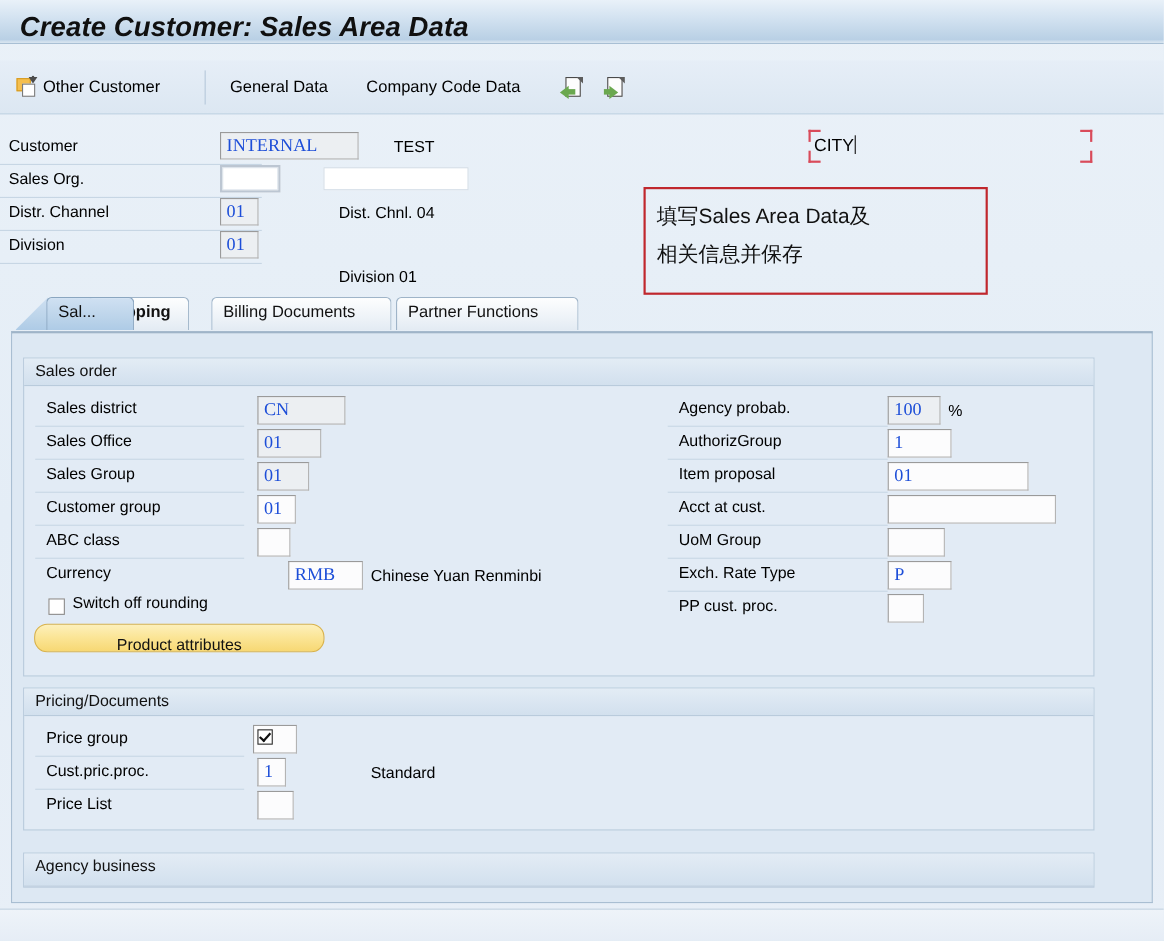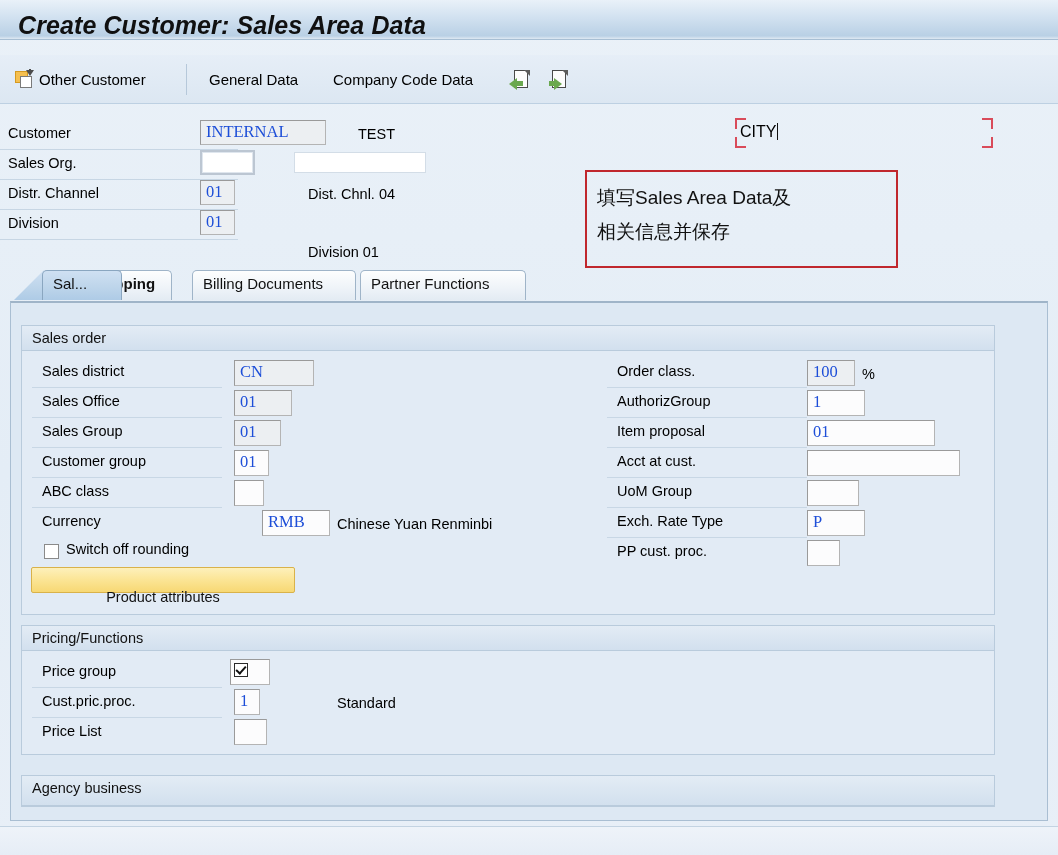--- a/index.html
+++ b/index.html
@@ -294,28 +294,28 @@
     width: 4px; height: 8px;
     border: solid #111;
     border-width: 0 2px 2px 0;
     transform: rotate(42deg);
   }
 
   .btn-gold {
     position: absolute;
     background: linear-gradient(180deg,#fdf0bb 0%,#fbe596 48%,#f7d874 100%);
     border: 1px solid #d9b24a;
-    border-radius: 2px;
+    border-radius: 12px;
     box-sizing: border-box;
     font-size: 14.5px;
     text-align: center;
     color: #111;
     cursor: default;
     line-height: 1;
-    padding-top: 22px;
+    padding-top: 12px;
   }
 
   .statusbar {
     position: absolute;
     left: 0; top: 826px;
     width: 1058px; height: 29px;
     background: linear-gradient(180deg,#eef3f9 0%,#e6edf6 100%);
     border-top: 1px solid #c3d3e2;
     box-sizing: border-box;
   }
@@ -456,21 +456,21 @@
       </div>
       <div class="fld" style="left:216px; top:184px; width:68px; height:26px;margin-left:24px;">RMB</div>
       <div class="plain" style="left:315px; top:190px;">Chinese Yuan Renminbi</div>
 
       <div class="chk" style="left:22px; top:218px;"></div>
       <div class="plain" style="left:44px; top:215px;">Switch off rounding</div>
 
       <div class="btn-gold" style="left:9px; top:241px; width:264px; height:26px;">Product attributes</div>
 
       <div class="frow" style="left:585px; top:32px; width:200px;">
-        <span class="flabel">Order class.</span>
+        <span class="flabel">Agency probab.</span>
       </div>
       <div class="fld gray" style="left:785px; top:34px; width:48px; height:26px;">100</div>
       <div class="plain" style="left:840px; top:40px;">%</div>
 
       <div class="frow" style="left:585px; top:62px; width:200px;">
         <span class="flabel">AuthorizGroup</span>
       </div>
       <div class="fld" style="left:785px; top:64px; width:58px; height:26px;">1</div>
 
       <div class="frow" style="left:585px; top:92px; width:200px;">
@@ -494,21 +494,21 @@
       <div class="fld" style="left:785px; top:184px; width:58px; height:26px;">P</div>
 
       <div class="frow" style="left:585px; top:212px; width:200px; border-bottom:none;">
         <span class="flabel">PP cust. proc.</span>
       </div>
       <div class="fld" style="left:785px; top:214px; width:33px; height:26px;"></div>
     </div>
 
     <div class="group" style="top:322px; height:130px;">
       <div class="group-hdr">
-        <span>Pricing/Functions</span>
+        <span>Pricing/Documents</span>
       </div>
 
       <div class="frow" style="left:10px; top:32px; width:190px;">
         <span class="flabel">Price group</span>
       </div>
       <div class="fld" style="left:208px; top:33px; width:40px; height:26px;">
         <span class="chkbox-inner"></span>
       </div>
 
       <div class="frow" style="left:10px; top:62px; width:190px;">

